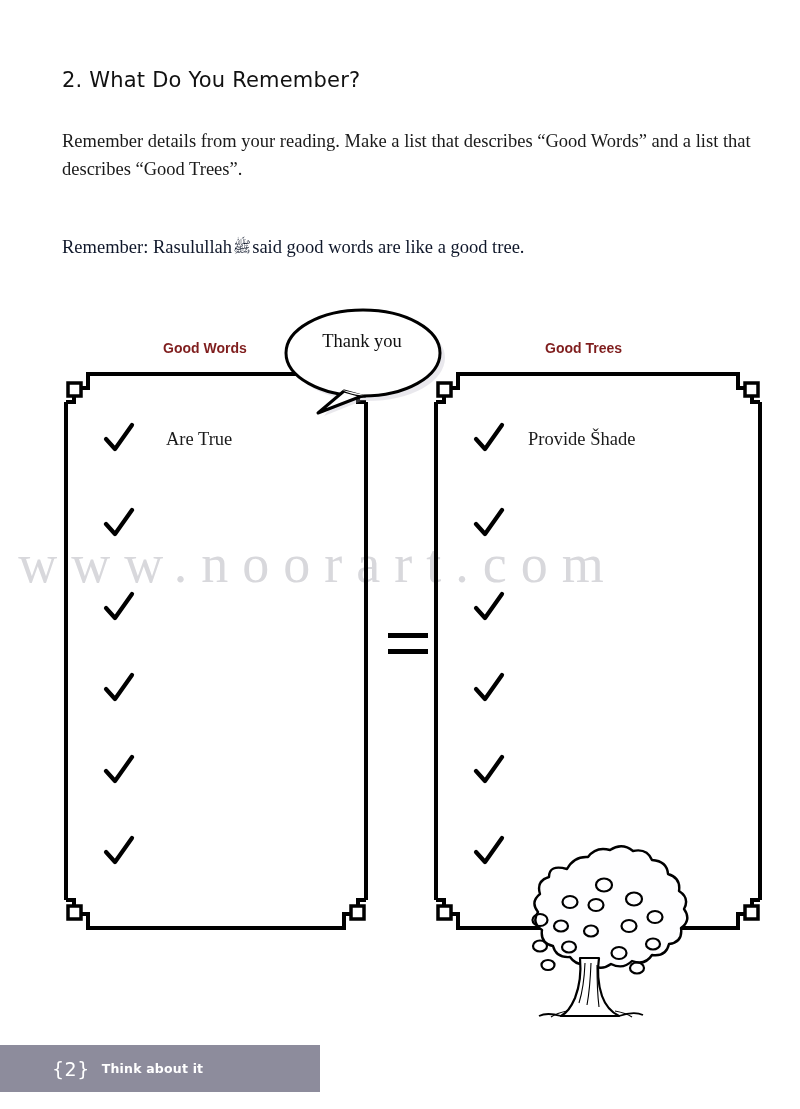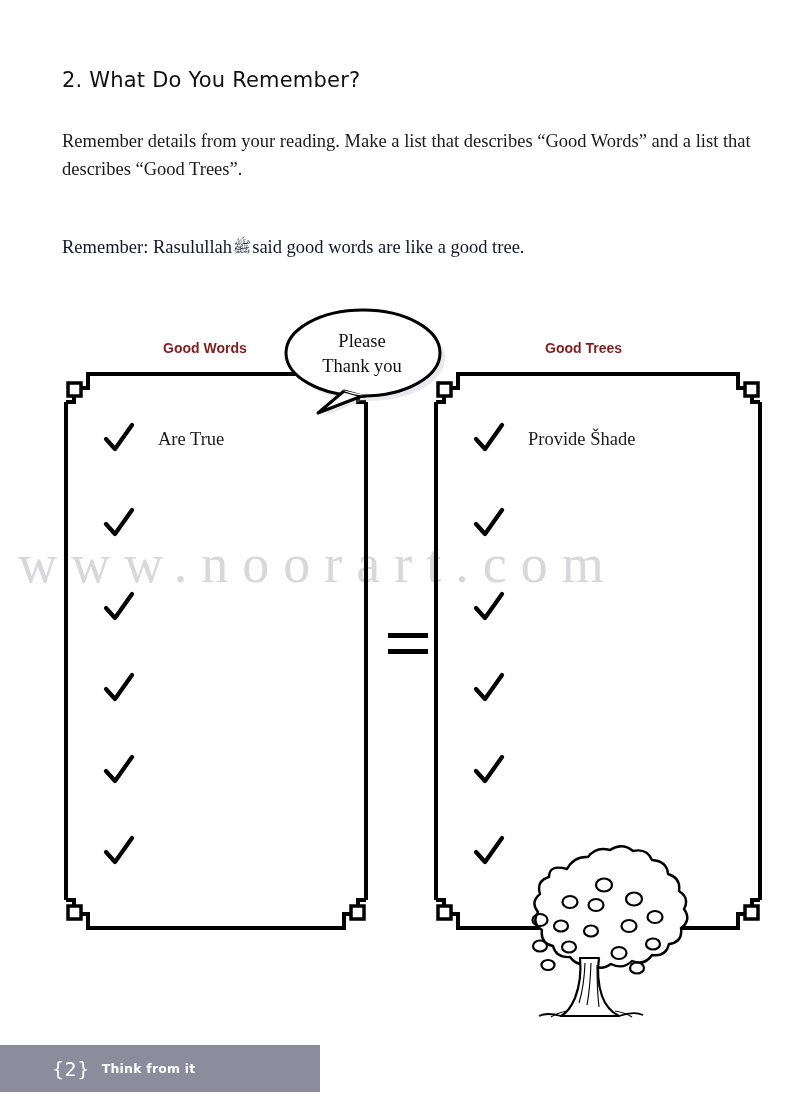--- a/index.html
+++ b/index.html
@@ -256,21 +256,21 @@
     <path d="M330 534 H322 V548 H308 V562" stroke="#000" stroke-width="4" fill="none" stroke-linejoin="miter"></path>
     <path d="M28 562 H308" stroke="#000" stroke-width="4" stroke-linecap="square"></path>
     <rect x="8" y="17" width="13" height="13" stroke="#000" stroke-width="3.5" fill="#fff"></rect>
     <rect x="315" y="17" width="13" height="13" stroke="#000" stroke-width="3.5" fill="#fff"></rect>
     <rect x="8" y="540" width="13" height="13" stroke="#000" stroke-width="3.5" fill="#fff"></rect>
     <rect x="315" y="540" width="13" height="13" stroke="#000" stroke-width="3.5" fill="#fff"></rect>
   </svg>
 </div>
 
 <div class="check-rows rows-left">
-  <div class="check-row" style="left:42px; top:53px;">
+  <div class="check-row" style="left:42px; top:53px;gap:8px;">
     <span class="check-mark">
       <svg width="34" height="34" viewBox="0 0 34 34" xmlns="http://www.w3.org/2000/svg">
         <path d="M4 17 L13 27 L30 3" stroke="#000" stroke-width="4.2" fill="none" stroke-linecap="round" stroke-linejoin="round"></path>
       </svg>
     </span>
     <span class="row-label">Are True</span>
   </div>
   <div class="check-row" style="left:42px; top:138px;">
     <span class="check-mark">
       <svg width="34" height="34" viewBox="0 0 34 34" xmlns="http://www.w3.org/2000/svg">
@@ -377,21 +377,20 @@
       <path d="M62 92 L46 113 L86 97 Z" fill="#b9b6c4"></path>
     </g>
 
     <ellipse cx="85" cy="50" rx="77" ry="43" fill="#ffffff" stroke="#000" stroke-width="3"></ellipse>
 
     <path d="M66 88 L40 110 L84 93 Z" fill="#ffffff" stroke="#000" stroke-width="3" stroke-linejoin="round"></path>
 
     <path d="M64 87 Q76 93 86 92" fill="#ffffff" stroke="none"></path>
   </svg>
   <div class="bubble-text">
-    <div>Please</div>
     <div>Thank you</div>
   </div>
 </div>
 
 <div class="tree-illustration">
   <svg width="200" height="175" viewBox="0 0 200 175" xmlns="http://www.w3.org/2000/svg">
 
     <path d="M62 26
              q7 -13 21 -12 q8 -11 22 -7 q12 -8 23 1 q14 -3 19 9
              q15 1 16 14 q13 4 11 17 q11 7 5 18 q8 11 -3 19
@@ -425,15 +424,15 @@
     <path d="M56 173 q-14 -4 -22 0" stroke="#000" stroke-width="1.8" fill="none"></path>
     <path d="M114 173 q15 -5 24 -1" stroke="#000" stroke-width="1.8" fill="none"></path>
     <path d="M62 168 q-10 2 -16 6" stroke="#000" stroke-width="1.2" fill="none"></path>
     <path d="M110 168 q11 2 17 6" stroke="#000" stroke-width="1.2" fill="none"></path>
   </svg>
 </div>
 
 <div class="footer-bar">
   <div class="footer-inner">
     <span class="footer-page">{2}</span>
-    <span class="footer-label">Think from it</span>
+    <span class="footer-label">Think about it</span>
   </div>
 </div>
 
 </body></html>

